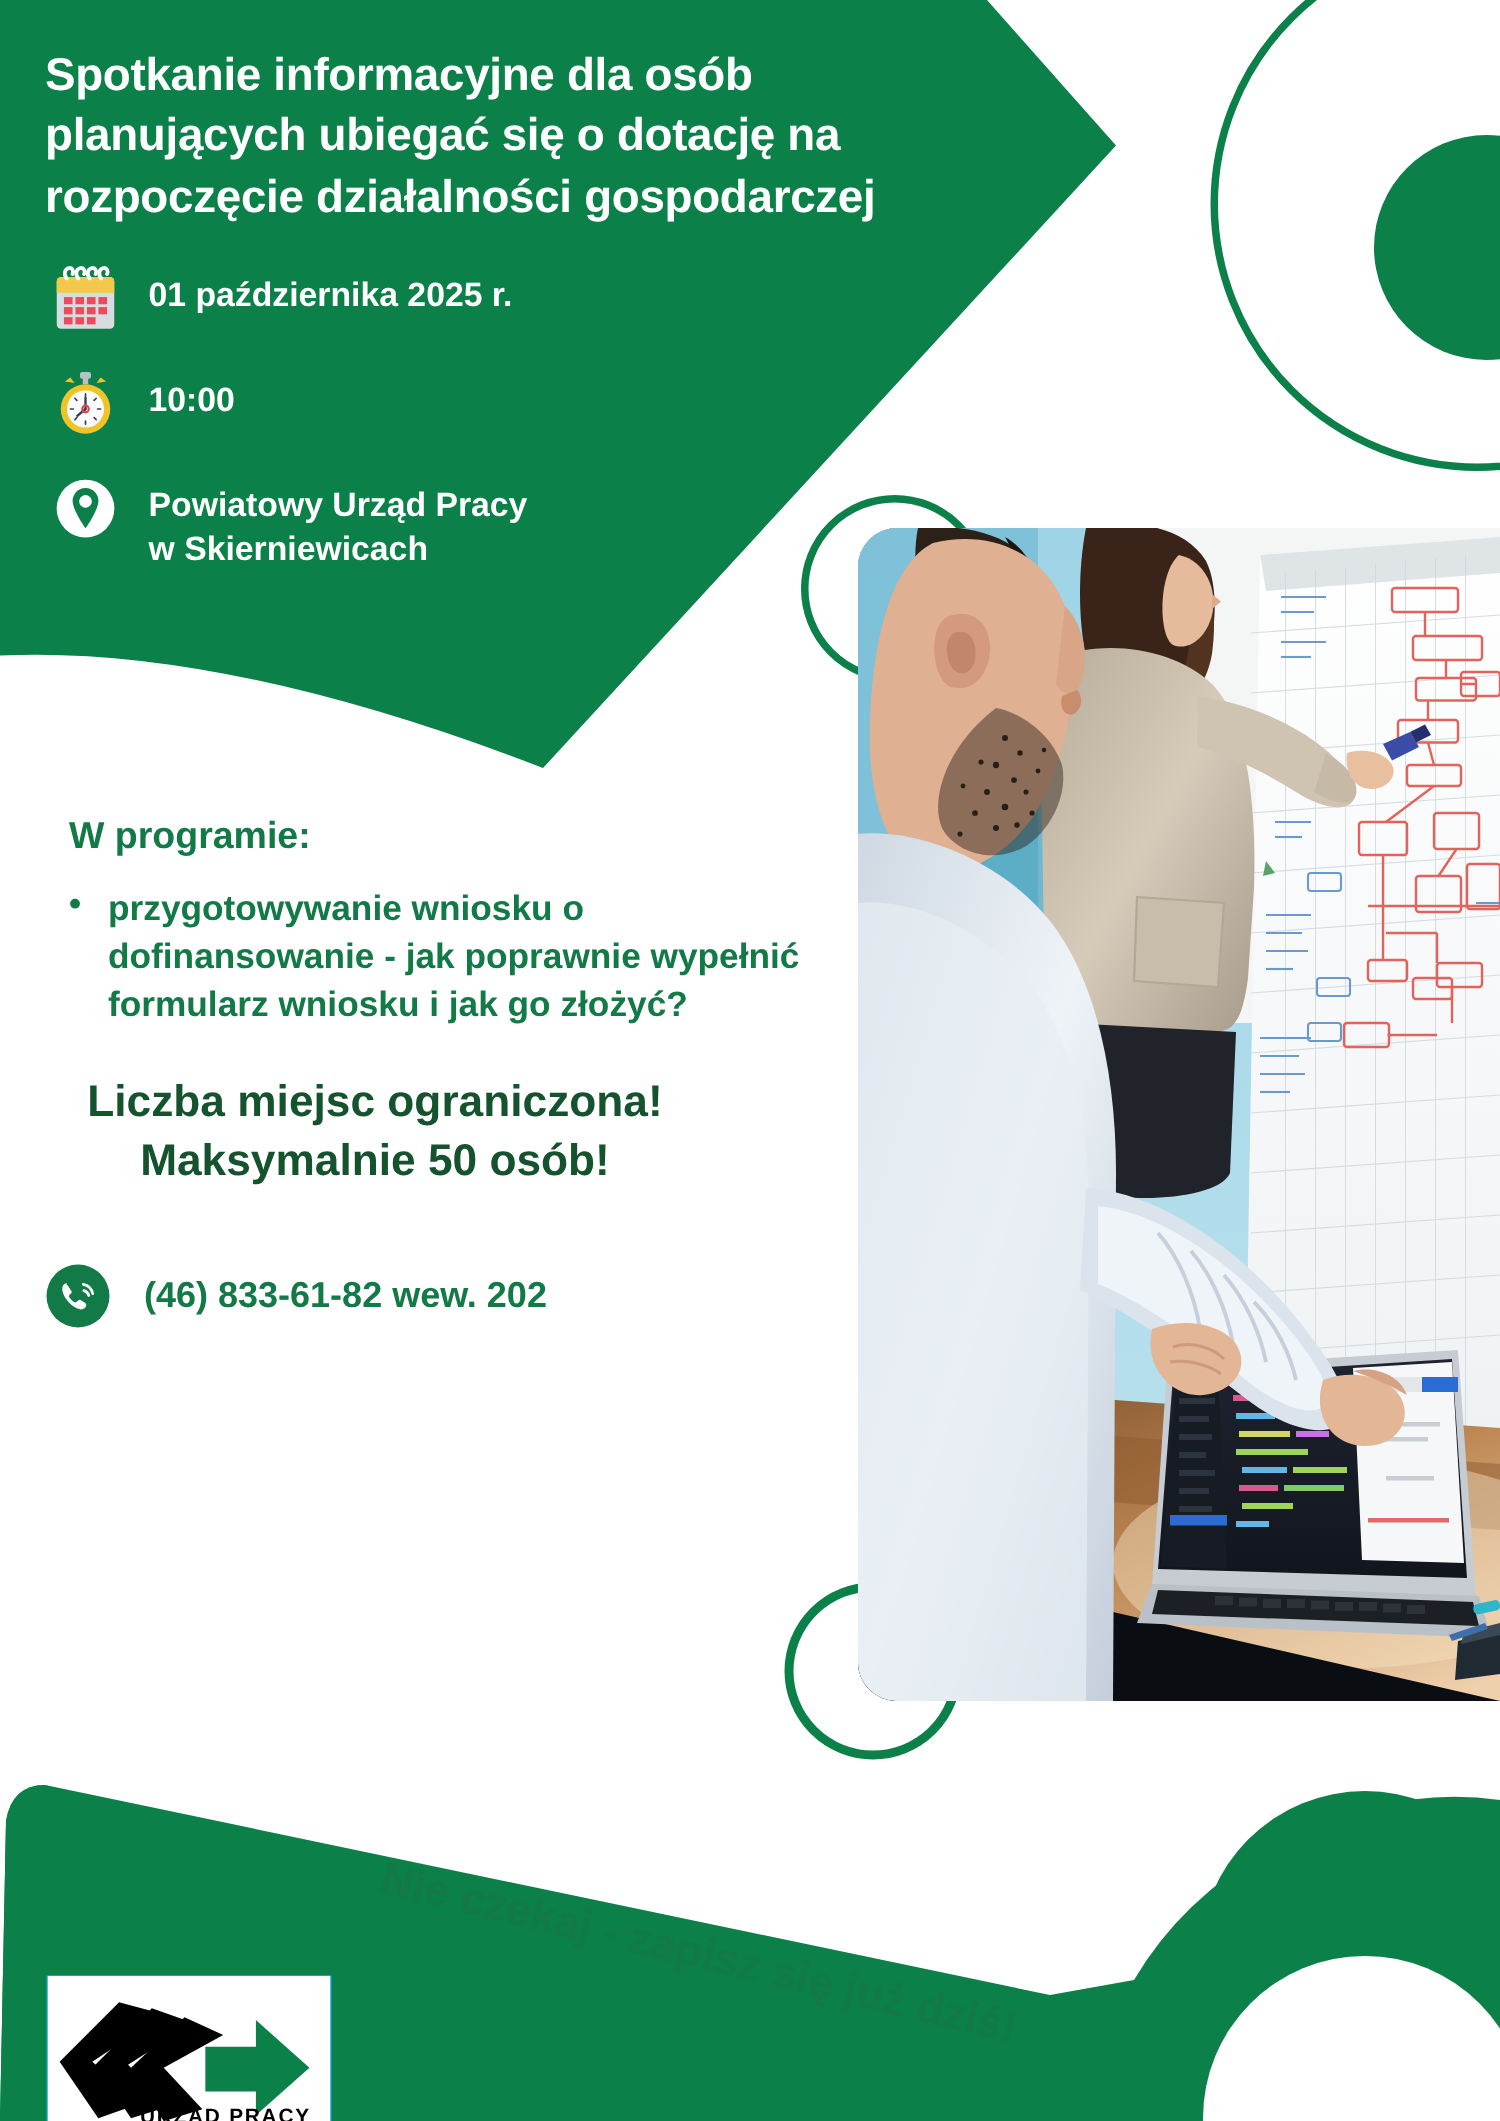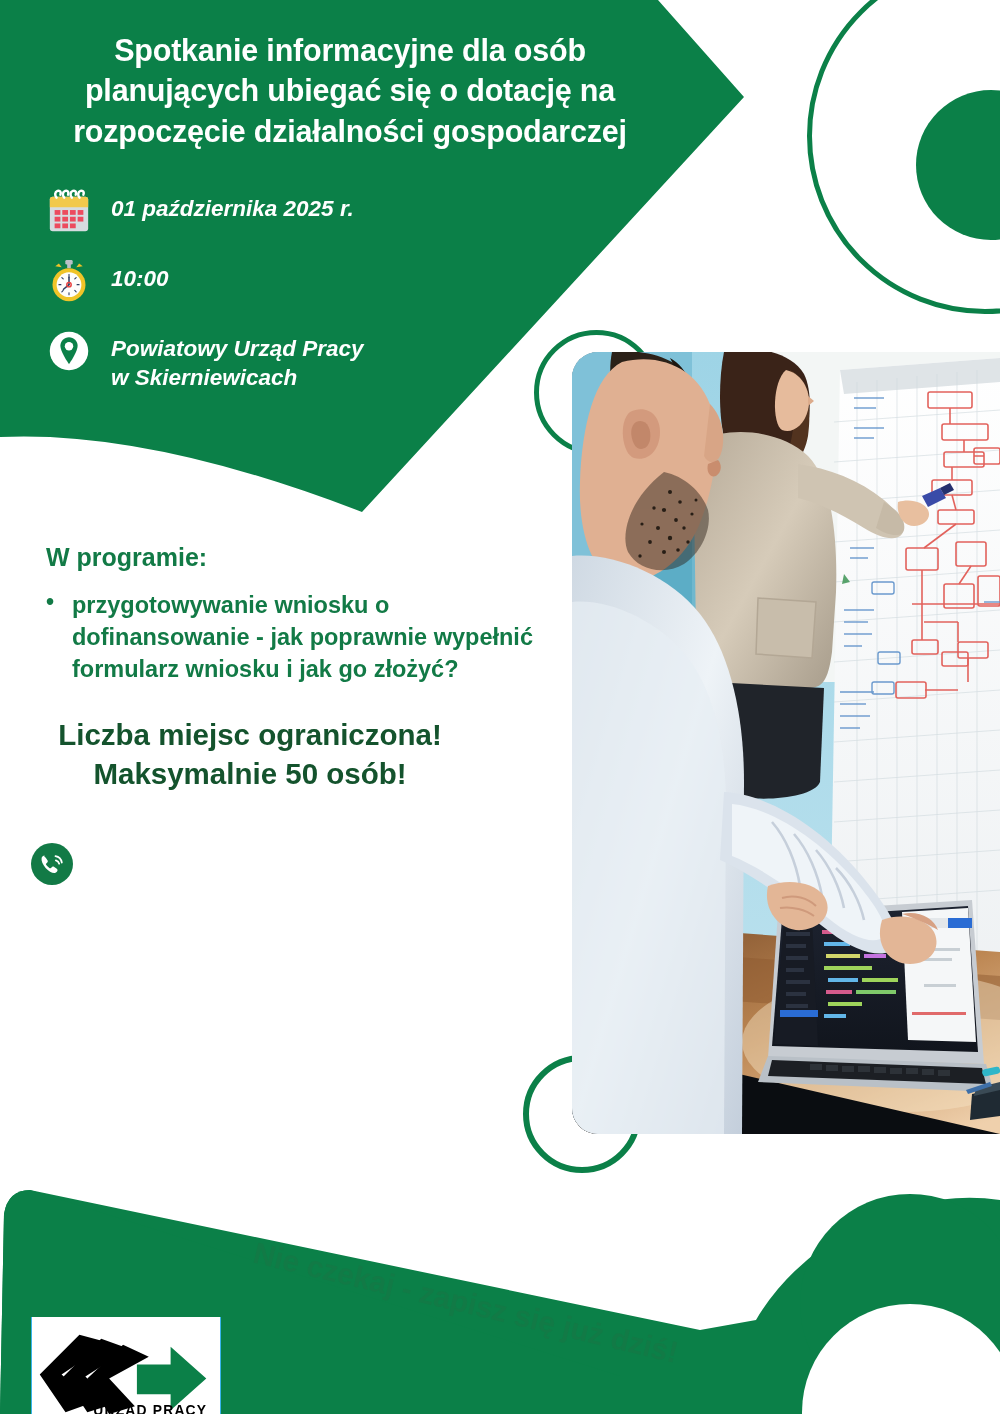--- a/index.html
+++ b/index.html
@@ -63,28 +63,26 @@
   }
 
   .poster-title {
     margin: 0;
     padding: 30px 30px 0 30px;
     color: #ffffff;
     font-size: 30.5px;
     font-weight: bold;
     line-height: 1.32;
     letter-spacing: -0.2px;
-    text-align: center;
   }
 
   .meta-list {
-    margin: 12px;
+    margin: 0;
     padding: 22px 0 0 0;
     list-style: none;
-    font-style: italic;
   }
   .meta-row {
     display: flex;
     align-items: flex-start;
     gap: 17px;
     padding: 0 0 18px 32px;
   }
   .meta-icon {
     flex: 0 0 auto;
     width: 50px;
@@ -620,20 +618,21 @@
 
     <div class="phone-row">
       <span class="phone-icon">
         <svg viewBox="0 0 44 44" width="44" height="44" aria-hidden="true">
           <circle cx="22" cy="22" r="21" fill="#127a46"></circle>
           <path d="M14.5 13.5c-1.2 0-2.6 1.1-2.9 2.6-.5 2.6 1.1 6.5 4 9.8 3 3.4 6.9 5.4 9.3 5 1.6-.3 2.7-1.8 2.6-3 0-.6-.4-1-1.4-1.7l-2.2-1.4c-.7-.4-1.2-.3-1.8.2l-1.2 1c-.5.4-.9.4-1.5 0-1.1-.7-2.3-1.9-3.2-3.2-.4-.6-.3-1 .1-1.4l1-1c.6-.6.7-1.1.3-1.8l-1.5-2.3c-.6-1-1-1.4-1.6-1.4z" fill="#ffffff"></path>
           <path d="M25.5 14.2c3.2.6 5.7 3.1 6.3 6.3" fill="none" stroke="#ffffff" stroke-width="1.8" stroke-linecap="round"></path>
           <path d="M25.9 18.4c1.6.4 2.9 1.7 3.3 3.3" fill="none" stroke="#ffffff" stroke-width="1.8" stroke-linecap="round"></path>
         </svg>
       </span>
+      <span class="phone-text">(46) 833-61-82 wew. 202</span>
     </div>
   </div>
 
   <div class="footer-band">
     <svg viewBox="0 0 1000 234" preserveAspectRatio="none" aria-hidden="true">
       <defs>
         <mask id="donutmask">
           <rect x="0" y="0" width="1000" height="234" fill="#ffffff"></rect>
           <circle cx="910" cy="232" r="108" fill="#000000"></circle>
         </mask>

